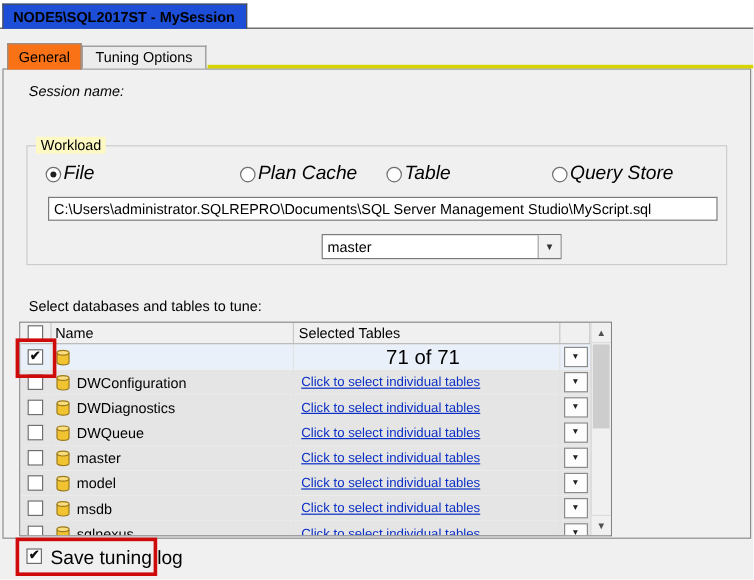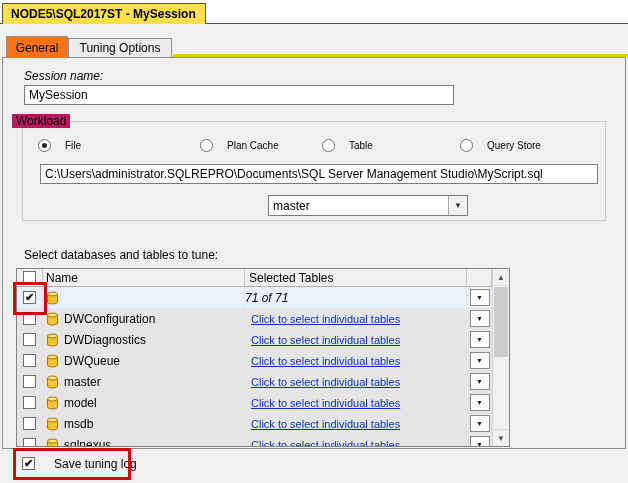--- a/index.html
+++ b/index.html
@@ -3,43 +3,43 @@
 <meta charset="utf-8">
 <style>
   :root{
     --red:#cf0a0a; --link:#0b2fc4; --selrow:#e9f0fa; --accent:#d8d400;
     --dbyellow:#f2c330; --dbtop:#fadd7d;
   }
   *{margin:0;padding:0}
   body{background:#fff;font-family:"Liberation Sans",sans-serif;}
   #app{position:relative;width:628px;height:483px;background:#fff;overflow:hidden;color:#000;}
 
-  .doc-tab{position:absolute;left:2px;top:3px;width:204px;height:21px;background:#fde047;
+  .doc-tab{position:absolute;left:2px;top:3px;width:204px;height:21px;background:#1d4ed8;
     border:1px solid #505050;border-bottom:none;z-index:3;display:flex;align-items:center;
     padding:0 8px;font-size:12px;font-weight:bold;box-sizing:border-box;white-space:nowrap;overflow:hidden;}
   .panel{position:absolute;left:0;top:23px;width:628px;height:460px;background:#f0f0f0;
     border-top:1px solid #505050;box-sizing:border-box;}
 
   .tab{position:absolute;box-sizing:border-box;border:1px solid #8e8e8e;border-bottom:none;
     display:flex;align-items:center;justify-content:center;font-size:12px;z-index:2;}
   .tab.active{left:6px;top:36px;width:62px;height:22px;background:#f97316;z-index:3;}
   .tab.inactive{left:68px;top:38px;width:104px;height:19px;background:#ececec;}
   .accent-strip{position:absolute;left:173px;top:54px;width:455px;height:3px;background:var(--accent);z-index:2;}
   .tab-page{position:absolute;left:2px;top:57px;width:624px;height:392px;border:1px solid #8e8e8e;
     background:#f0f0f0;box-sizing:border-box;}
 
   .lbl{position:absolute;font-size:12px;white-space:nowrap;}
   .tbox{position:absolute;box-sizing:border-box;border:1px solid #7a7a7a;background:#fff;
     font-size:12px;padding:1px 4px;font-family:inherit;outline:none;}
 
   .groupbox{position:absolute;left:22px;top:121px;width:584px;height:100px;border:1px solid #cccccc;box-sizing:border-box;}
-  .group-label{position:absolute;left:12px;top:114px;font-size:12px;background:#be185d;padding:0 4px;z-index:2;}
+  .group-label{position:absolute;left:30px;top:114px;font-size:12px;background:#fef9c3;padding:0 4px;z-index:2;}
 
   .radios{position:absolute;left:38px;top:137px;width:568px;height:16px;display:flex;align-items:center;z-index:2;}
-  .radio-option{display:flex;align-items:center;gap:14px;font-size:10px;cursor:default;}
+  .radio-option{display:flex;align-items:center;gap:2px;font-size:16px;cursor:default;font-style:italic;}
   .radio-option:nth-child(1){width:162px}
   .radio-option:nth-child(2){width:122px}
   .radio-option:nth-child(3){width:138px}
   .radio{width:13px;height:13px;border:1px solid #6e6e6e;border-radius:50%;background:#fff;
     position:relative;box-sizing:border-box;flex:none;}
   .radio .dot{position:absolute;left:3px;top:3px;width:5px;height:5px;border-radius:50%;background:#222;}
 
   .combo{position:absolute;left:268px;top:195px;width:200px;height:21px;box-sizing:border-box;
     border:1px solid #7a7a7a;background:#fff;display:flex;align-items:stretch;z-index:2;}
   .combo .txt{flex:1;font-size:12px;padding-left:4px;display:flex;align-items:center;}
@@ -53,38 +53,38 @@
   .grid-header .cell{border-right:1px solid #c8c8c8;}
   .grid-rows{position:absolute;left:0;top:18px;right:17px;bottom:0;overflow:hidden;}
   .grid-row{height:21px;display:flex;background:#e5e5e5;}
   .grid-row.selected{background:var(--selrow);}
   .cell{box-sizing:border-box;display:flex;align-items:center;}
   .c-check{width:26px;justify-content:center;border-right:1px solid #e3e3e3;}
   .c-name{width:202px;gap:5px;padding-left:3px;font-size:12px;border-right:1px solid #e3e3e3;white-space:nowrap;overflow:hidden;}
   .c-tables{width:222px;border-right:1px solid #e3e3e3;}
   .c-combo{flex:1;justify-content:center;}
   .tables-link{font-size:11px;color:var(--link);text-decoration:underline;padding-left:6px;white-space:nowrap;cursor:pointer;}
-  .tables-count{width:100%;text-align:left;padding-right:6px;font-size:12px;font-style:italic;}
+  .tables-count{width:100%;text-align:center;padding-right:6px;font-size:17px;}
   .row-combo{width:20px;height:17px;border:1px solid #8a8a8a;background:#fdfdfd;display:flex;
     align-items:center;justify-content:center;font-size:7px;color:#222;box-sizing:border-box;}
   .db-icon{width:13px;height:14px;flex:none;display:flex;}
 
   .checkbox{width:13px;height:13px;border:1px solid #6e6e6e;background:#fff;box-sizing:border-box;
     font-size:11px;line-height:11px;text-align:center;color:#111;font-weight:bold;overflow:visible;}
 
   .scrollbar{position:absolute;right:0;top:0;bottom:0;width:17px;background:#f0f0f0;
     border-left:1px solid #cfcfcf;box-sizing:border-box;}
   .sb-btn{position:absolute;left:0;width:100%;height:17px;background:#f0f0f0;display:flex;
     align-items:center;justify-content:center;font-size:8px;color:#505050;}
   .sb-up{top:0;border-bottom:1px solid #dcdcdc;box-sizing:border-box;}
   .sb-down{bottom:0;border-top:1px solid #dcdcdc;box-sizing:border-box;}
   .sb-thumb{position:absolute;left:1px;right:1px;top:18px;height:70px;background:#cdcdcd;}
 
   .save-check{position:absolute;left:22px;top:457px;z-index:2;}
-  .save-label{position:absolute;left:54px;top:457px;font-size:12px;z-index:2;}
+  .save-label{position:absolute;left:42px;top:457px;font-size:16px;z-index:2;}
 
   .annotation{position:absolute;border:3px solid var(--red);box-sizing:border-box;z-index:6;pointer-events:none;}
   .ann-checkbox{left:13px;top:282px;width:34px;height:33px;}
   .ann-save{left:13px;top:448px;width:118px;height:32px;}
 </style>
 </head>
 <body>
 
 <div id="app">
 
@@ -97,21 +97,20 @@
   <div class="tab active">
     <span>General</span>
   </div>
   <div class="tab inactive">
     <span>Tuning Options</span>
   </div>
   <div class="accent-strip"></div>
   <div class="tab-page"></div>
 
   <div class="lbl" style="left:24px;top:69px;font-style:italic;">Session name:</div>
-  <input class="tbox" style="left: 24px; top: 85px; width: 430px; height: 20px;" type="text" value="MySession">
 
   <div class="groupbox"></div>
   <div class="group-label">Workload</div>
 
   <div class="radios">
       <span class="radio-option">
         <span class="radio">
           <span class="dot"></span>
         </span>
         <span class="radio-label">File</span>

